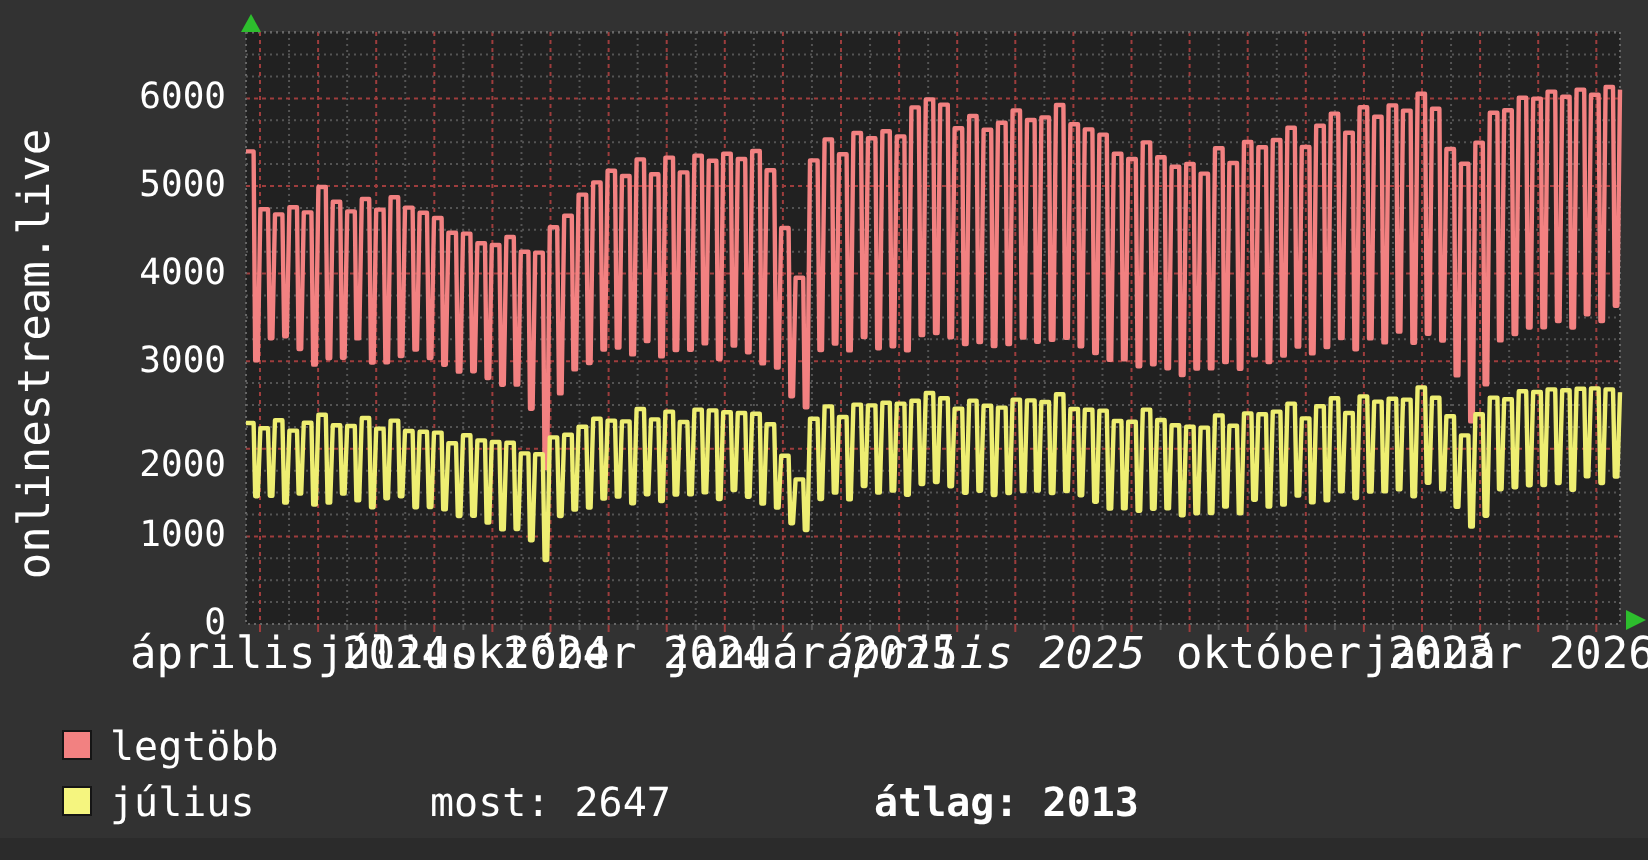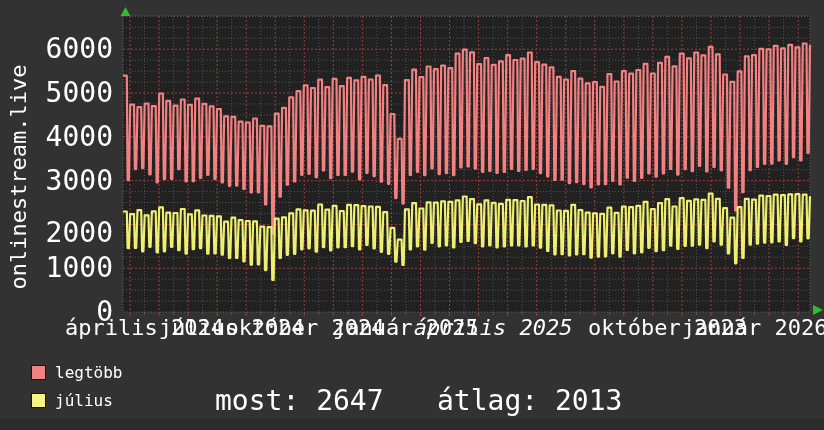--- a/index.html
+++ b/index.html
@@ -10,33 +10,33 @@
     color:#ffffff;
   }
   svg.canvas{position:absolute;left:0;top:0;}
   .vtitle{
     position:absolute;left:18px;top:177px;
     transform:translate(-50%,-50%) rotate(-90deg);
     font-size:22px;white-space:nowrap;letter-spacing:0px;color:#fff;
   }
   .ylab{
     position:absolute;left:0;width:113px;text-align:right;
-    font-size:28px;line-height:22px;color:#fff;
+    font-size:18px;line-height:22px;color:#fff;
   }
   .xlab{
     position:absolute;top:317px;transform:translateX(-50%);
     font-size:22px;line-height:22px;white-space:nowrap;color:#fff;
   }
   .legend-row{position:absolute;left:31px;height:20px;}
   .swatch{
     position:absolute;left:0;top:3px;width:13px;height:13px;
     border:1px solid #151515;box-sizing:content-box;
   }
-  .legend-label{position:absolute;left:24px;top:0;font-size:16px;line-height:22px;white-space:nowrap;}
-  .stat{position:absolute;font-size:28px;line-height:22px;white-space:nowrap;color:#fff;}
+  .legend-label{position:absolute;left:24px;top:0;font-size:20px;line-height:22px;white-space:nowrap;}
+  .stat{position:absolute;font-size:20px;line-height:22px;white-space:nowrap;color:#fff;}
   .bottom-strip{position:absolute;left:0;top:419px;width:824px;height:11px;background:#2b2b2b;}
 </style>
 </head>
 <body>
 
 <div class="stage">
 
   <svg class="canvas" id="graph" width="824" height="430">
       <rect x="123" y="16" width="687" height="296" fill="#212121"></rect>
       <line x1="123" y1="301.05" x2="810" y2="301.05" stroke="#545454" stroke-width="1" stroke-dasharray="1,2"></line>
@@ -188,16 +188,16 @@
   <div class="legend-row" style="top:362px;">
     <span class="swatch" id="sw-red" style="background: rgb(242, 129, 129);"></span>
     <span class="legend-label">legtöbb</span>
   </div>
   <div class="legend-row" style="top:390px;">
     <span class="swatch" id="sw-yellow" style="background: rgb(245, 245, 127);"></span>
     <span class="legend-label">július</span>
   </div>
 
   <span class="stat" style="left:215px;top:390px;">most: 2647</span>
-  <span class="stat" style="left:437px;top:390px;">átlag: 2013</span>
+  <span class="stat" style="left:437px;top:390px;font-weight:bold;">átlag: 2013</span>
 
   <div class="bottom-strip"></div>
 </div>
 
 </body></html>

